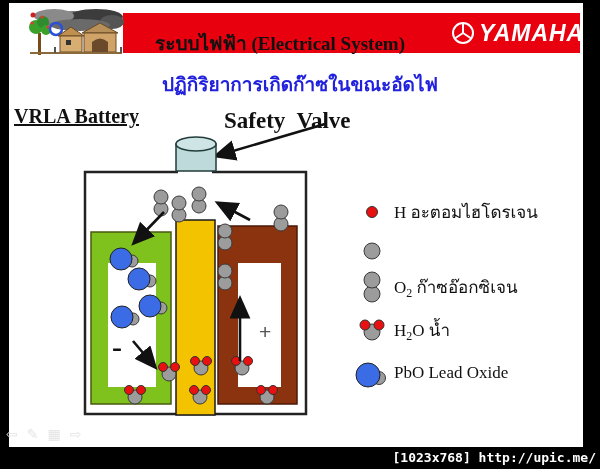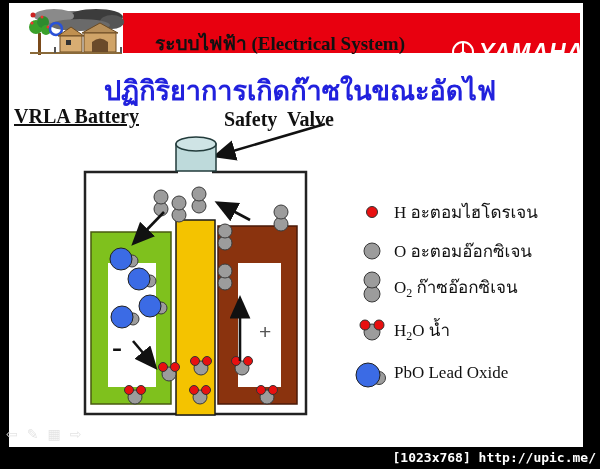--- a/index.html
+++ b/index.html
@@ -10,39 +10,39 @@
   .abs{position:absolute;}
   .slide{left:9px;top:3px;width:574px;height:444px;background:#fff;}
   
   .banner{left:123px;top:13px;width:457px;height:40px;background:#e8000f;}
   .banner-title{
     left:130px;top:20px;width:300px;text-align:center;
     font-family:"Liberation Serif",serif;font-weight:bold;font-size:19px;color:#111;
     white-space:nowrap;
     margin-top:8px;
   }
-  .yamaha{left:451px;top:21px;display:flex;align-items:center;gap:4px;margin-top:19px;}
+  .yamaha{left:451px;top:21px;display:flex;align-items:center;gap:4px;}
   .yamaha-text{
     color:#fff;font-weight:bold;font-style:italic;font-size:23px;letter-spacing:1px;
     font-family:"Liberation Sans",sans-serif;line-height:1;
   }
   
   .page-title{
     left:52px;top:69px;width:496px;text-align:center;
-    font-size:27px;font-weight:bold;color:#2121dd;white-space:nowrap;
+    font-size:19px;font-weight:bold;color:#2121dd;white-space:nowrap;
     text-shadow:-1px -1px 0 #fff,1px -1px 0 #fff,-1px 1px 0 #fff,1px 1px 0 #fff,
                 0 -2px 0 #fff,0 2px 0 #fff,-2px 0 0 #fff,2px 0 0 #fff;
   }
   .vrla-label{
     left:14px;top:105px;font-family:"Liberation Serif",serif;font-weight:bold;
     font-size:20px;color:#111;text-decoration:underline;white-space:pre;
   }
   .valve-label{
     left:224px;top:108px;font-family:"Liberation Serif",serif;font-weight:bold;
-    font-size:20px;color:#111;white-space:pre;
+    font-size:23px;color:#111;white-space:pre;
   }
   .minus-sign{left:112px;top:332px;font-size:30px;font-weight:bold;color:#111;
     font-family:"Liberation Serif",serif;line-height:1;}
   .plus-sign{left:259px;top:321px;font-size:21px;color:#555;line-height:1;}
   
   .legend-row{display:flex;align-items:center;left:350px;justify-content:space-between;}
   .legend-icon{width:44px;display:flex;justify-content:center;align-items:center;}
   .legend-label{
     font-family:"Liberation Serif",serif;font-size:17px;color:#111;white-space:nowrap;
   }
@@ -217,21 +217,20 @@
       </svg>
   </span>
   <span class="legend-label"><span>H อะตอมไฮโดรเจน</span><sub></sub><span></span></span>
 </div>
 <div class="abs legend-row" style="top:239px;height:24px;">
   <span class="legend-icon">
     <svg width="20" height="20">
         <circle cx="10" cy="10" r="8" fill="#9c9c9c" stroke="#3a3a3a" stroke-width="1"></circle>
       </svg>
   </span>
-  <span class="legend-label"><span>O อะตอมอ๊อกซิเจน</span><sub></sub><span></span></span>
 </div>
 <div class="abs legend-row" style="top:269px;height:36px;">
   <span class="legend-icon">
     <svg width="20" height="34">
       <circle cx="10" cy="24" r="8" fill="#9c9c9c" stroke="#3a3a3a" stroke-width="1"></circle>
       <circle cx="10" cy="10" r="8" fill="#9c9c9c" stroke="#3a3a3a" stroke-width="1"></circle>
     </svg>
   </span>
   <span class="legend-label"><span>O</span><sub>2</sub><span> ก๊าซอ๊อกซิเจน</span></span>
 </div>

